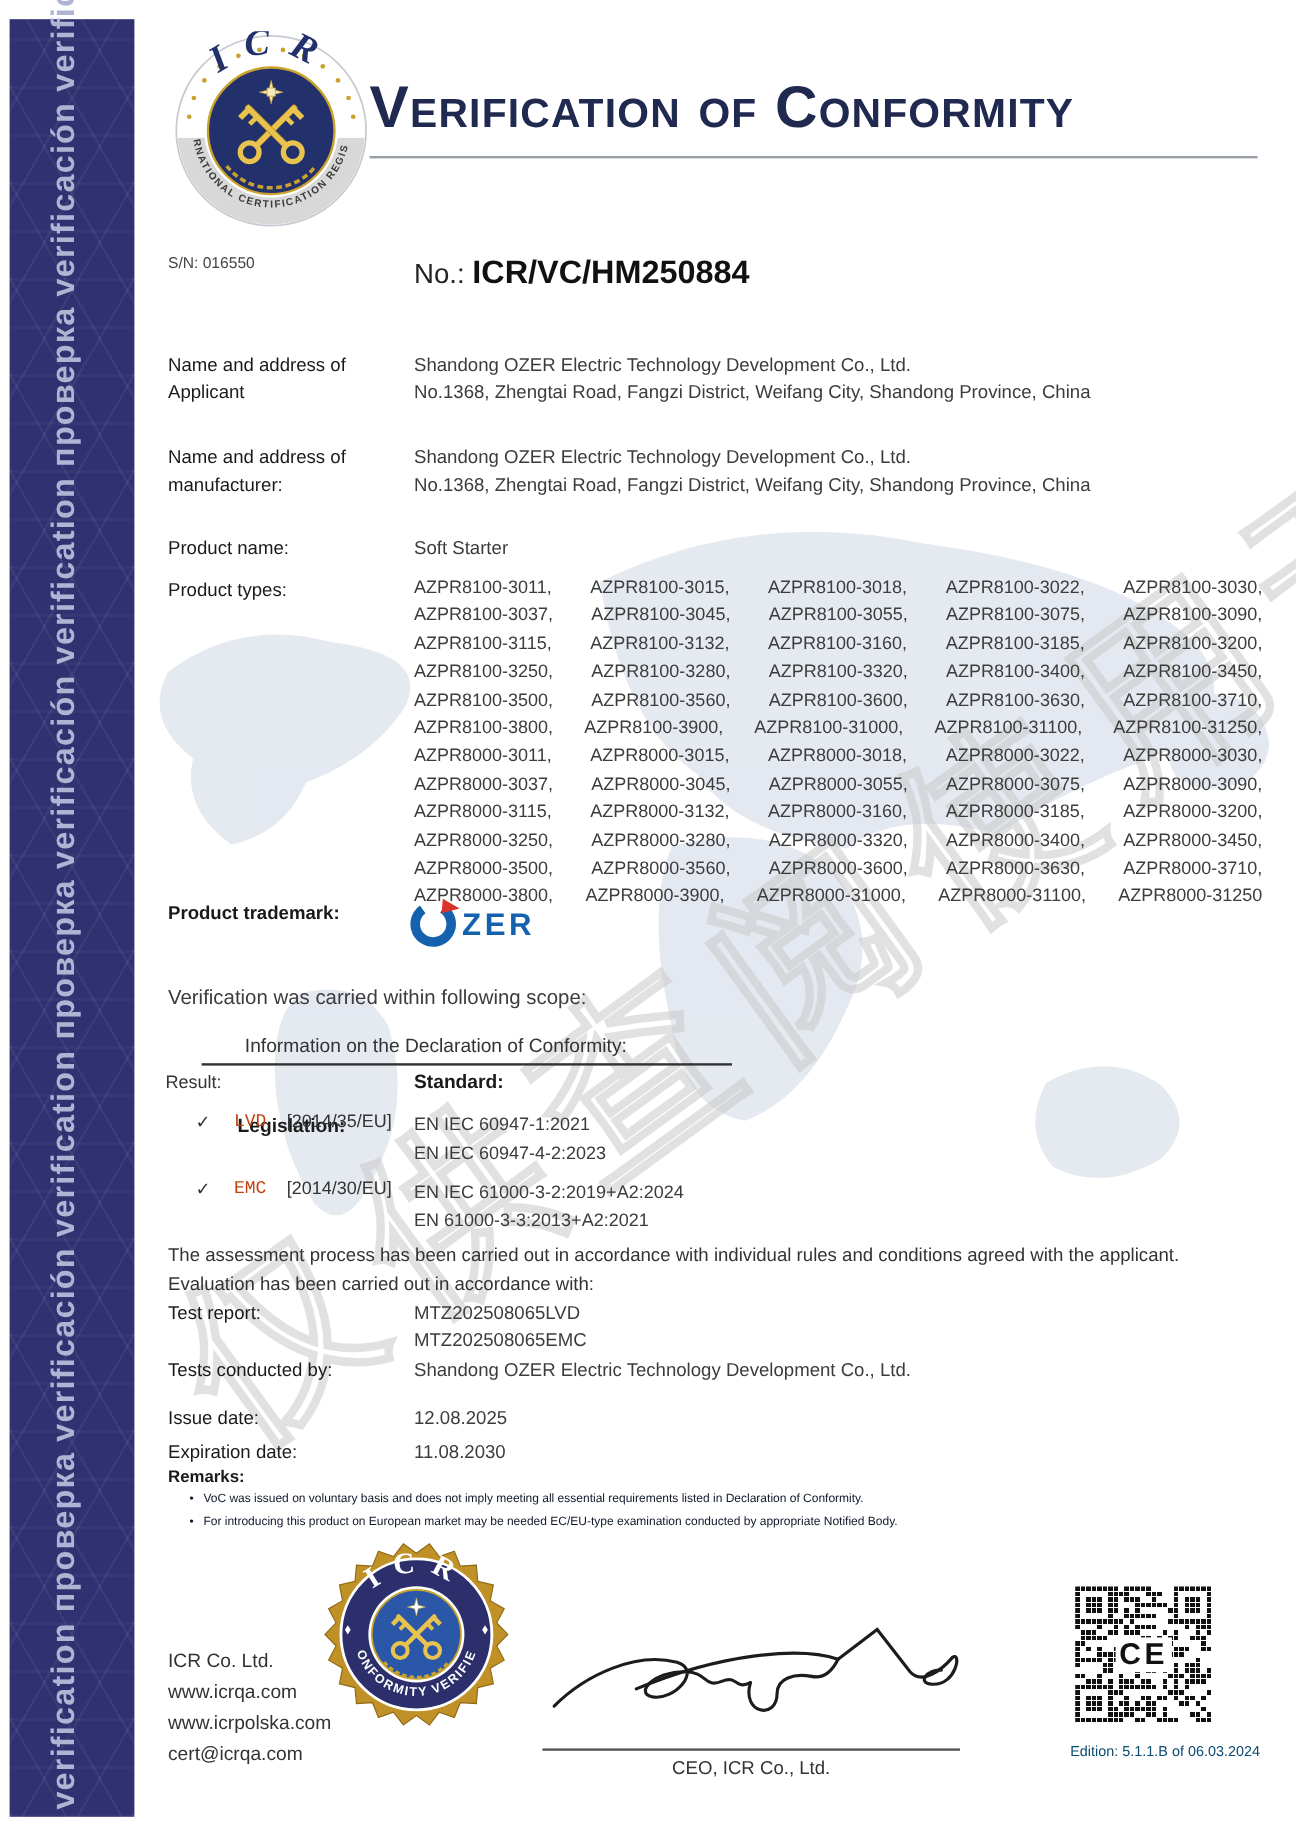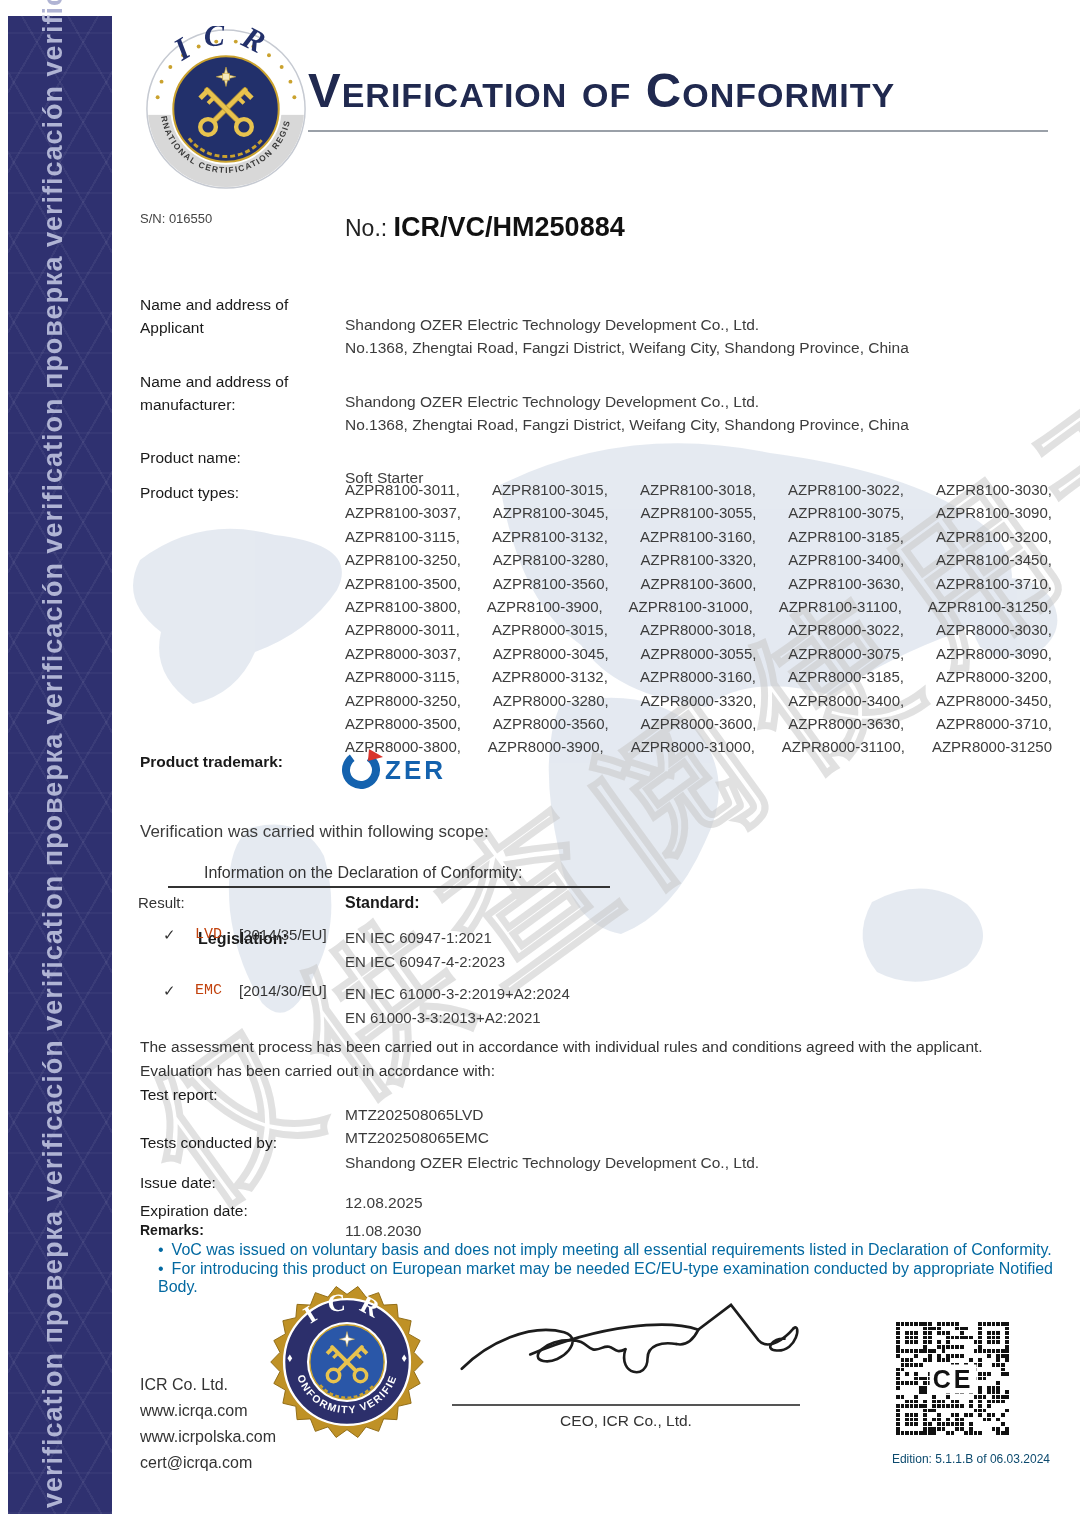--- a/index.html
+++ b/index.html
@@ -28,21 +28,21 @@
   .cert-title { position:absolute; left:308px; top:62px; width:745px; font-variant:small-caps;
       font-size:49px; font-weight:600; letter-spacing:1px; color:#20294f; }
   .title-rule { position:absolute; left:308px; top:130px; width:740px; height:2px; background:#9aa0a8; }
   .sn { position:absolute; left:140px; top:211px; font-size:13px; color:#444; }
   .cert-no { position:absolute; left:345px; top:212px; font-size:23px; color:#222; }
   .cert-no b { font-size:27px; font-weight:700; color:#111; }
 
   
   .field { position:absolute; left:140px; width:912px; font-size:15.5px; line-height:23px; }
   .field .lbl { position:absolute; left:0; top:0; width:200px; font-weight:400; color:#1a1a1a; }
-  .field .val { position:absolute; left:205px; top:0; width:707px; color:#3c3c3c;margin-top:20px; }
+  .field .val { position:absolute; left:205px; top:0; width:707px; color:#3c3c3c; }
   .pt-rows { position:absolute; left:345px; top:481px; width:707px; font-size:15px; color:#3c3c3c; }
   .pt-row { display:flex; justify-content:space-between; height:23.4px; }
 
   
   .tm-label { position:absolute; left:140px; top:753px; font-size:15.5px; font-weight:700; color:#1a1a1a; }
   .tm-logo { position:absolute; left:338px; top:745px; width:130px; height:46px; }
 
   .scope-line { position:absolute; left:140px; top:822px; font-size:17px; color:#3c3c3c; }
 
   
@@ -56,28 +56,28 @@
   .doc-row { display:grid; grid-template-columns:32px 44px 106px auto; margin-bottom:8px; font-size:15px; }
   .doc-check { color:#333; }
   .doc-dir { color:#c2410c;font-family:Liberation Mono, monospace; }
   .doc-ref { color:#333; }
   .std-line { color:#3c3c3c; line-height:24px; }
 
   .assessment { position:absolute; left:140px; top:1035px; width:915px; font-size:15.5px; line-height:24px; color:#333; }
 
   
   .remarks-label { position:absolute; left:140px; top:1222px; font-size:14px; font-weight:700; color:#1a1a1a; }
-  .remarks-list { position:absolute; left:158px; top:1241px; width:900px; font-size:16px; color:#0369a1; }
+  .remarks-list { position:absolute; left:158px; top:1241px; width:900px; font-size:10px; color:#0f172a; }
   .remark-item { line-height:18.5px; }
   .remark-item::before { content:"•"; margin-right:8px; }
 
   
   .contact { position:absolute; left:140px; top:1372px; font-size:16px; color:#333; line-height:26px; }
   .badge { position:absolute; left:266px; top:1281px; width:162px; height:162px; }
-  .sig-wrap { position:absolute; left:452px; top:1290px; width:352px; height:140px; }
+  .sig-wrap { position:absolute; left:452px; top:1343px; width:352px; height:140px; }
   .sig-svg { position:absolute; left:0; top:0; width:352px; height:108px; }
   .sig-rule { position:absolute; left:0; top:114px; width:348px; height:2px; background:#555; }
   .ceo-line { position:absolute; left:0; top:122px; width:348px; text-align:center; font-size:15.5px; color:#333; }
   .qr { position:absolute; left:896px; top:1322px; width:114px; height:114px; }
   .qr .ce { position:absolute; left:50%; top:50%; transform:translate(-50%,-50%); background:#fff;
       padding:0 3px; font-size:25px; font-weight:700; color:#111; letter-spacing:3px; }
   .edition { position:absolute; left:800px; top:1452px; width:250px; text-align:right; font-size:12px; color:#0c4a6e; }
 </style>
 </head>
 <body>

